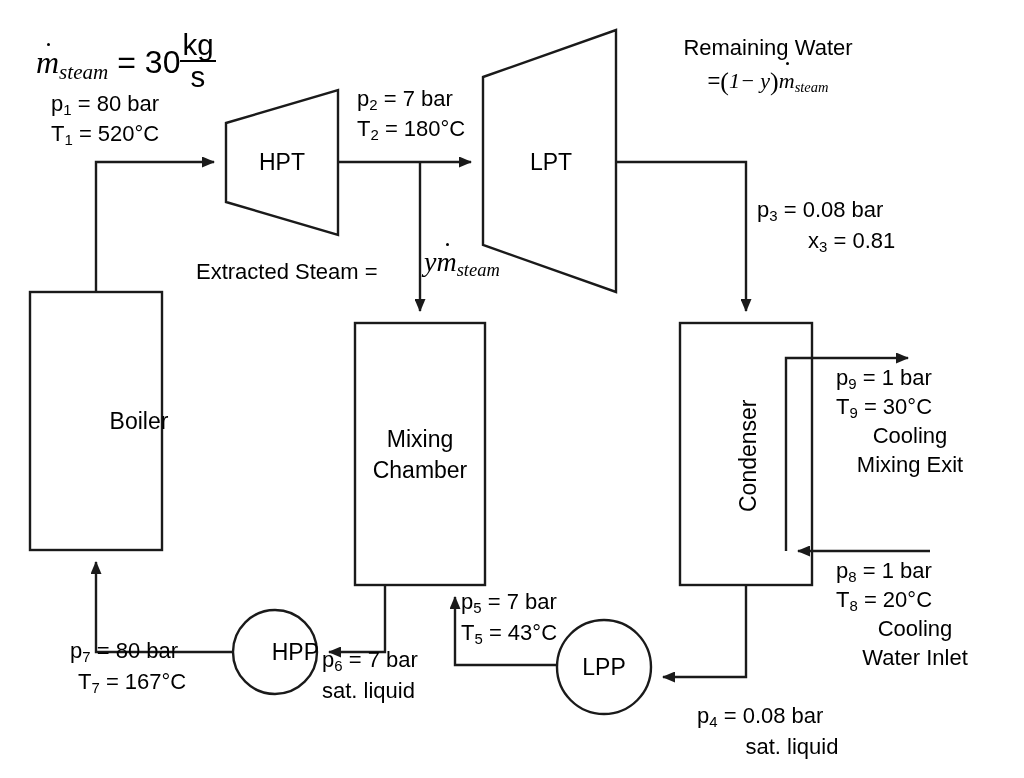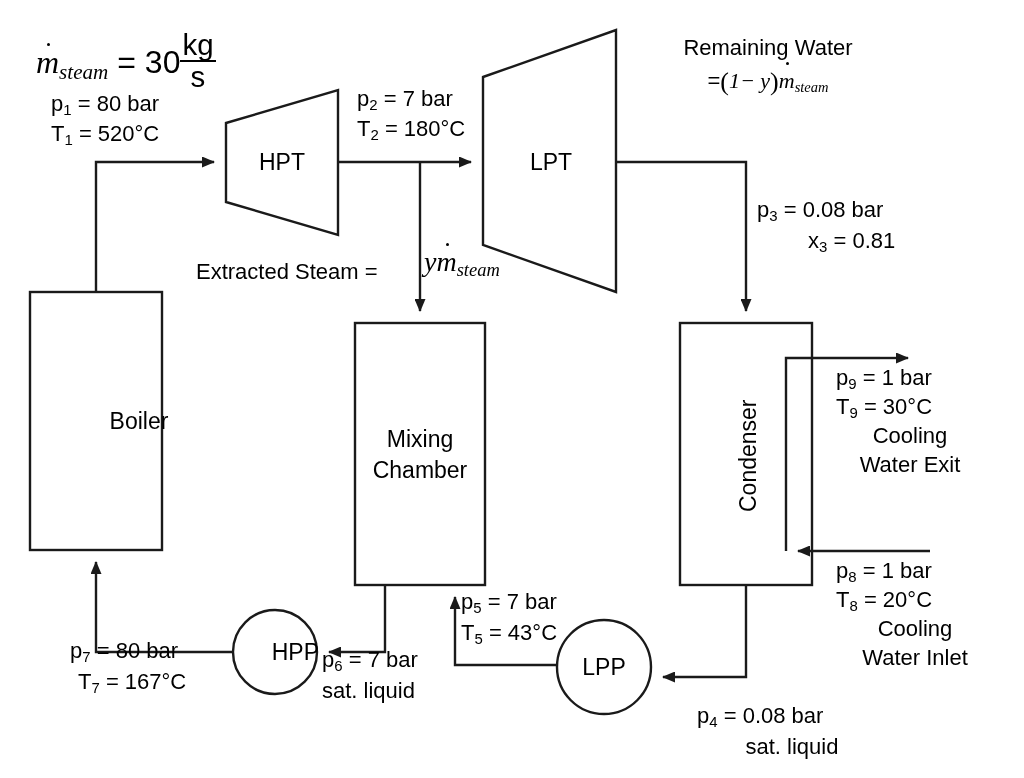--- a/index.html
+++ b/index.html
@@ -222,21 +222,21 @@
 
   <div class="lbl" style="left:836px; top:363px;">
     <span>p</span><sub>9</sub>
     <span>= 1 bar</span>
   </div>
   <div class="lbl" style="left:836px; top:392px;">
     <span>T</span><sub>9</sub>
     <span>= 30°C</span>
   </div>
   <div class="lbl ctr" style="left:820px; top:421px; width:180px;">Cooling</div>
-  <div class="lbl ctr" style="left:820px; top:450px; width:180px;">Water Exit</div>
+  <div class="lbl ctr" style="left:820px; top:450px; width:180px;">Mixing Exit</div>
 
   <div class="lbl" style="left:836px; top:556px;">
     <span>p</span><sub>8</sub>
     <span>= 1 bar</span>
   </div>
   <div class="lbl" style="left:836px; top:585px;">
     <span>T</span><sub>8</sub>
     <span>= 20°C</span>
   </div>
   <div class="lbl ctr" style="left:820px; top:614px; width:190px;">Cooling</div>

